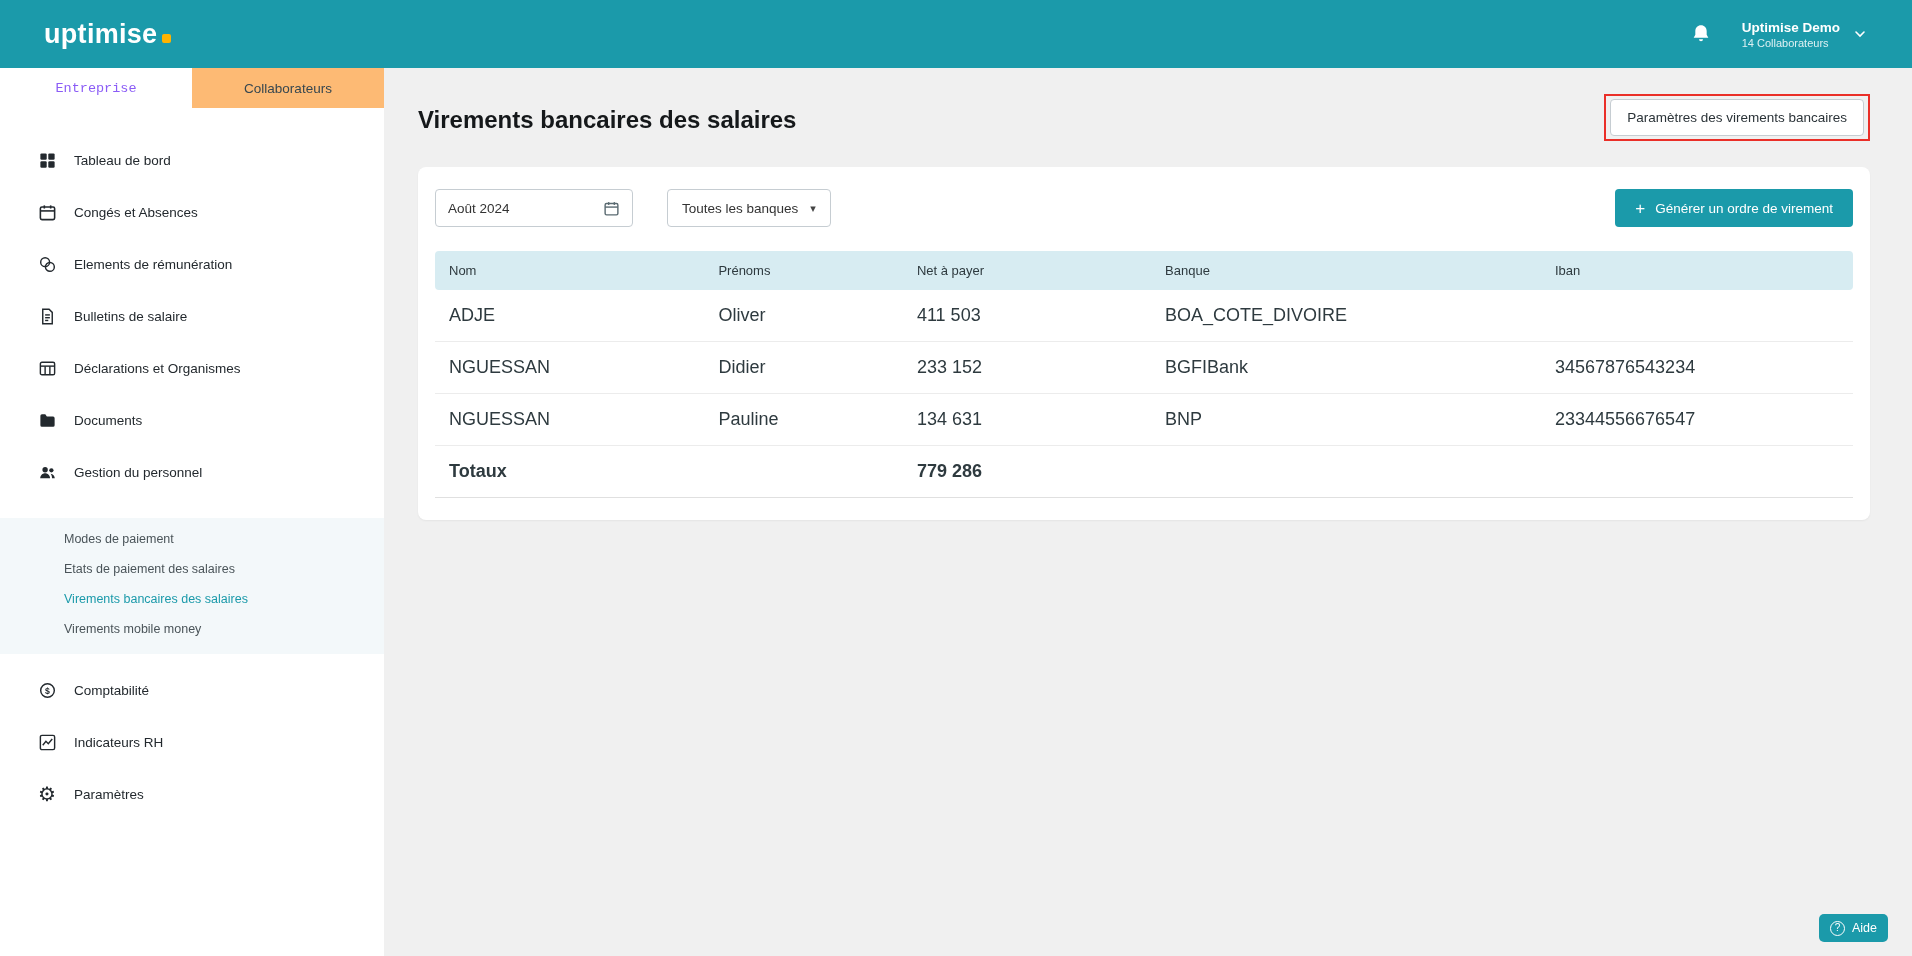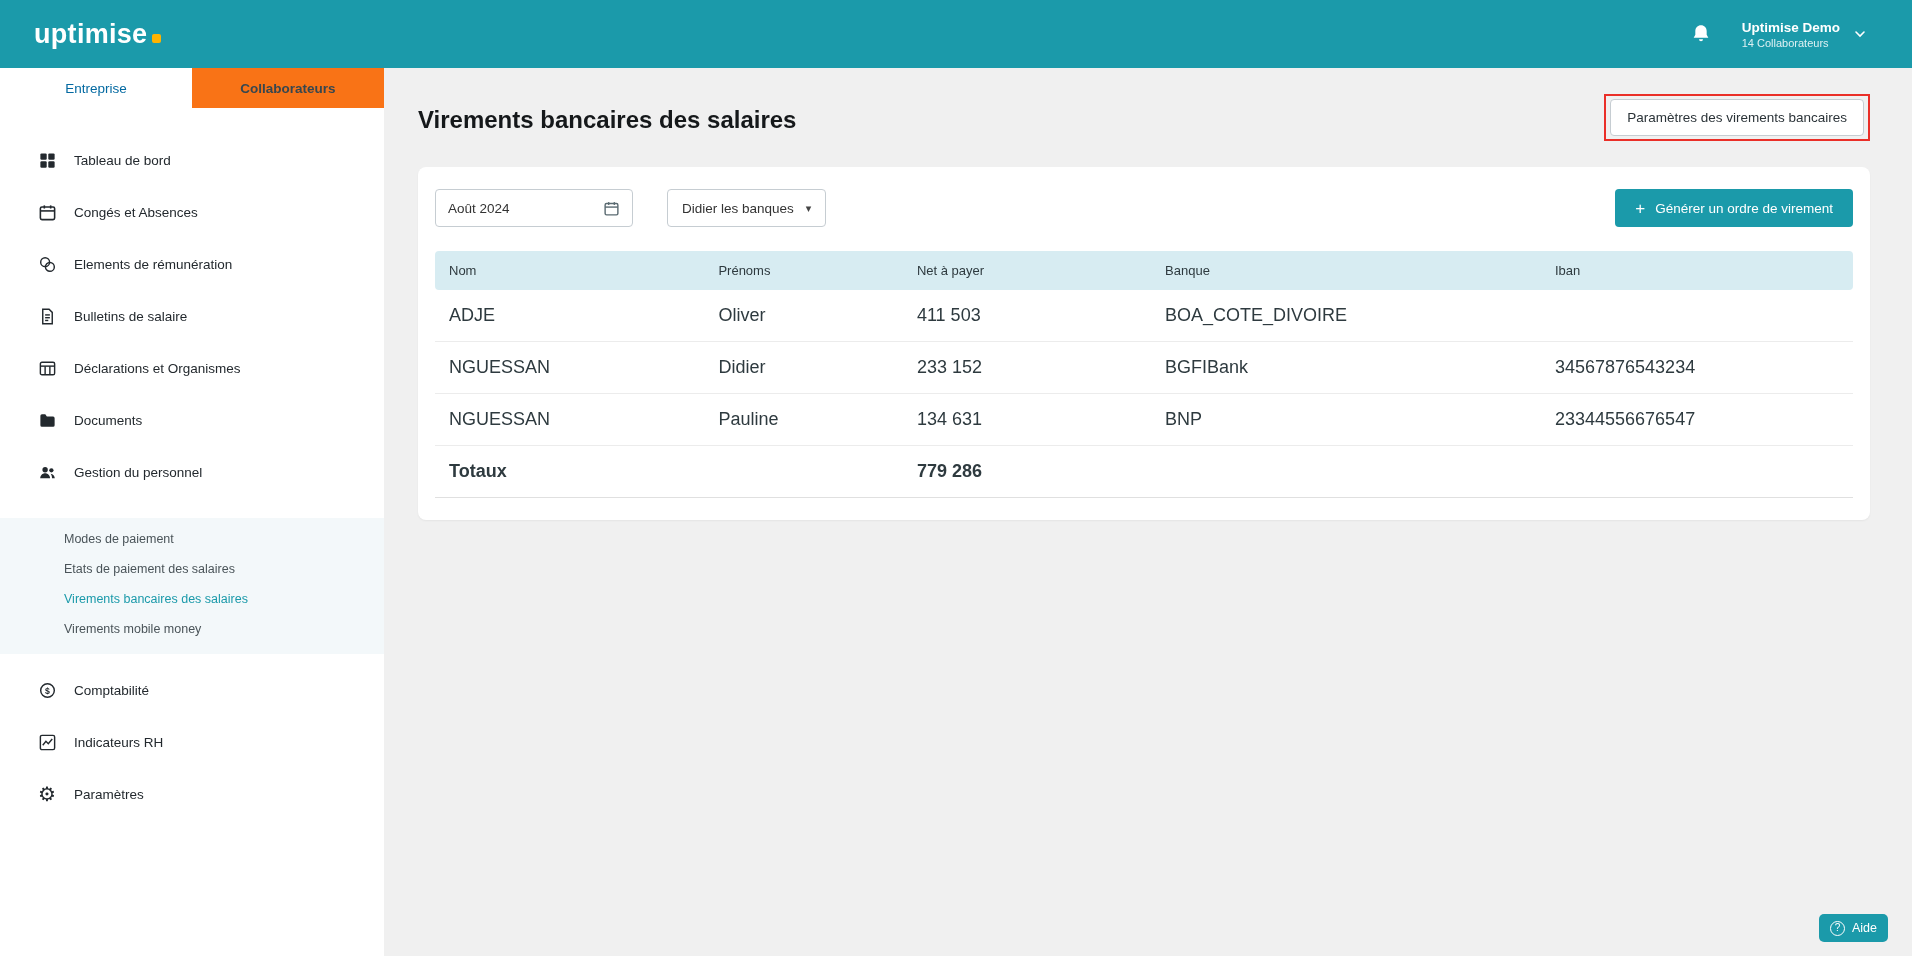--- a/index.html
+++ b/index.html
@@ -10,42 +10,42 @@
     background:#f0f0f0;
     overflow:hidden;
     position:relative;
     color:#23292e;
   }
   
   .header {
     position:absolute; top:0; left:0; right:0; height:68px;
     background:#1b9aaa;
     display:flex; align-items:center; justify-content:space-between;
-    padding:0 44px 0 34px; z-index:20;
+    padding:0 44px 0 44px; z-index:20;
   }
   .logo { color:#fff; font-size:27px; font-weight:700; letter-spacing:.3px;
           display:flex; align-items:center; gap:5px; }
   .logo-mark { width:9px; height:9px; border-radius:2px; background:#ffb300; margin-top:8px; }
   .header-right { display:flex; align-items:center; gap:30px; color:#fff; }
   .bell svg { width:22px; height:22px; display:block; }
   .user { display:flex; align-items:center; gap:12px; cursor:pointer; }
   .user-name { font-size:13.5px; font-weight:700; }
   .user-sub { font-size:11px; opacity:.85; margin-top:2px; }
   .chev svg { width:16px; height:16px; display:block; }
 
   
   .sidebar {
     position:absolute; top:68px; left:0; bottom:0; width:384px;
     background:#fff; z-index:10;
   }
   .tabs { display:flex; height:40px; }
   .tab { flex:1; display:flex; align-items:center; justify-content:center;
          font-size:13.5px; cursor:pointer; }
-  .tab.active { background:#fff; color:#0369a1; }
-  .tab.inactive { background:#f97316; color:#37474f;font-weight:bold; }
+  .tab.active { background:#fff; color:#8b5cf6;font-family:Liberation Mono, monospace; }
+  .tab.inactive { background:#fdba74; color:#37474f; }
 
   .nav { margin-top:26px; }
   .nav-item { height:52px; display:flex; align-items:center; gap:16px;
               padding-left:36px; font-size:13.5px; color:#23292e; cursor:pointer; }
   .nav-item .icon { width:22px; height:22px; display:flex; align-items:center;
                     justify-content:center; color:#23292e; flex:0 0 22px; }
   .nav-item .icon svg { width:19px; height:19px; display:block; }
   .nav-item.active { background:#e4f1f5; }
   .gear-glyph { font-size:20px; line-height:1; }
   .subnav { background:#f3f8fa; padding:6px 0 10px;margin-top:20px; }
@@ -266,21 +266,21 @@
       <div class="date-input">
         <span>Août 2024</span>
         <svg viewBox="0 0 24 24" fill="none" stroke="currentColor" stroke-width="2">
           <rect x="3" y="5" width="18" height="16" rx="2"></rect>
           <line x1="3" y1="10" x2="21" y2="10"></line>
           <line x1="8" y1="3" x2="8" y2="7"></line>
             <line x1="16" y1="3" x2="16" y2="7"></line>
         </svg>
       </div>
       <div class="bank-select">
-        <span>Didier les banques</span>
+        <span>Toutes les banques</span>
         <span class="caret">▾</span>
       </div>
       <button class="generate-btn">
         <span class="plus">+</span>
         <span>Générer un ordre de virement</span>
       </button>
     </div>
 
     <table class="data">
       <colgroup>

